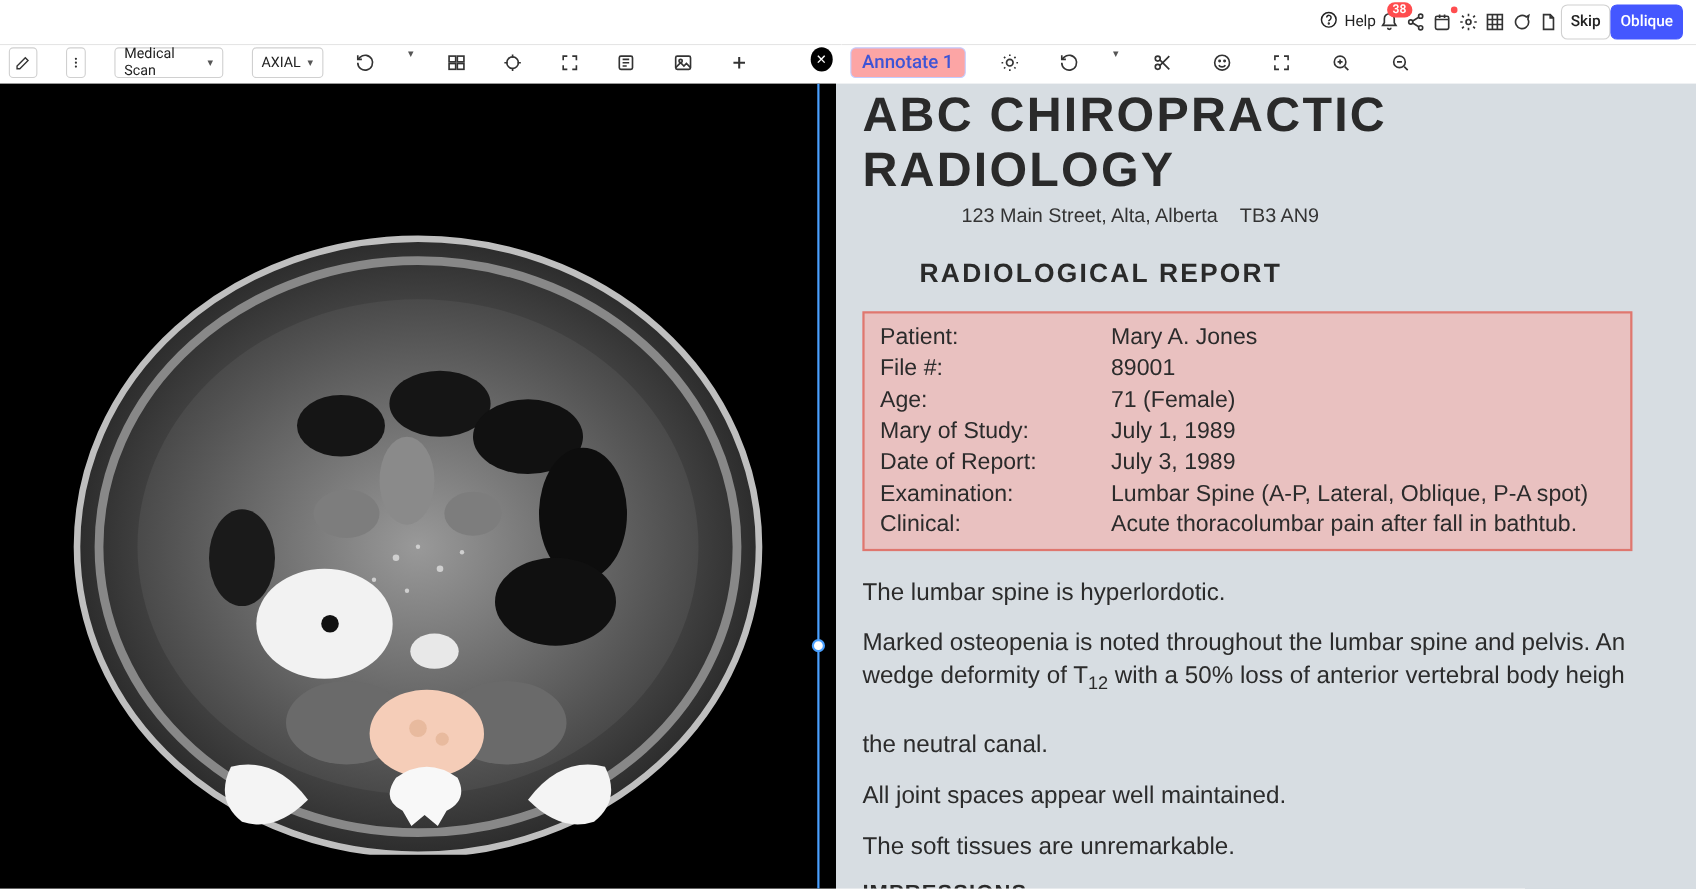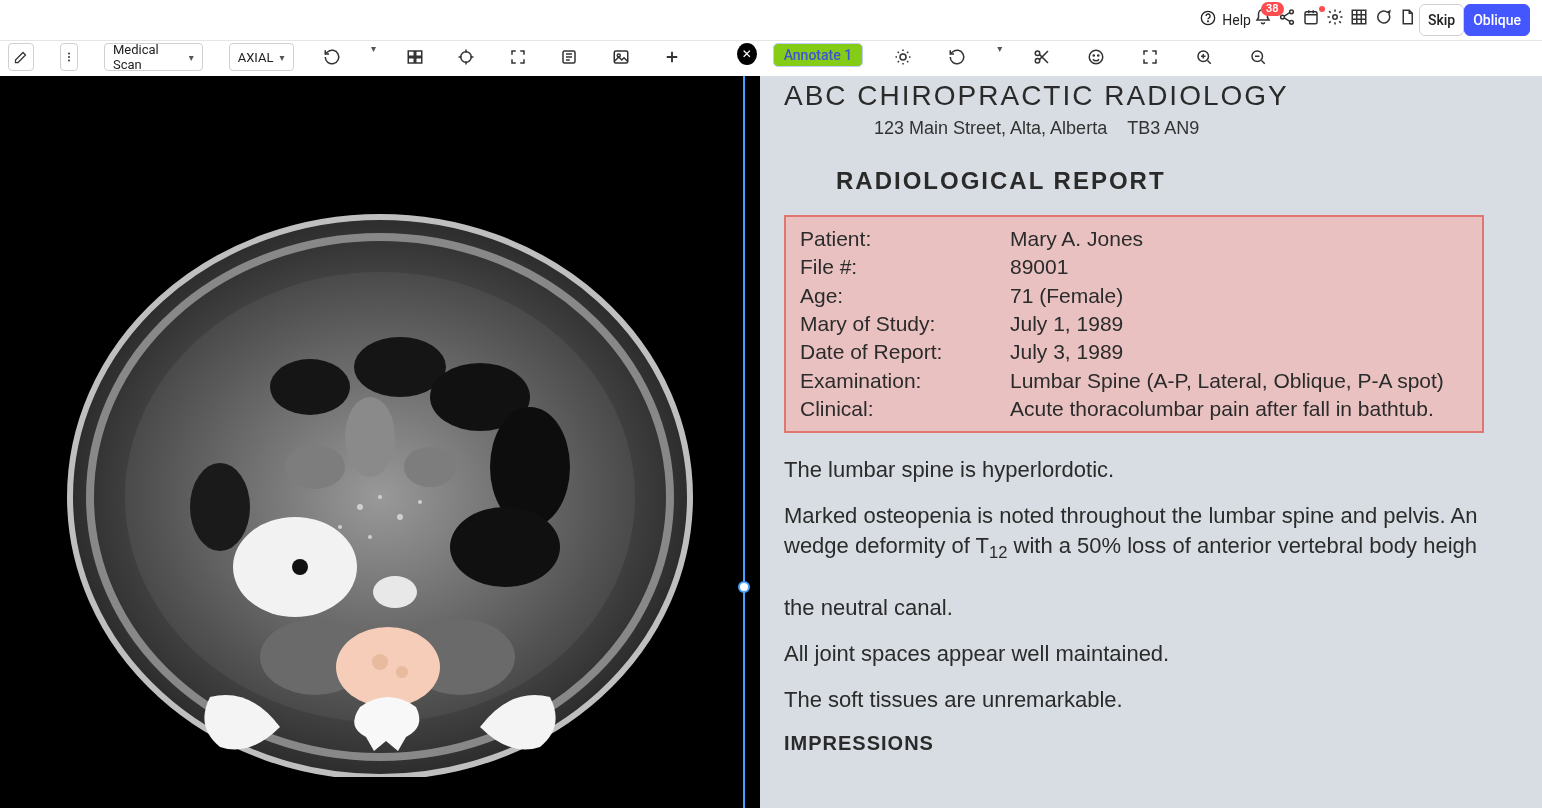--- a/index.html
+++ b/index.html
@@ -1,51 +1,51 @@
 <!DOCTYPE html>
 <html><head>
 <meta charset="utf-8">
 <style>
   *{box-sizing:border-box;margin:0;padding:0}
   html, body{height:100%;font-family:-apple-system,BlinkMacSystemFont,"Segoe UI",Roboto,Arial,sans-serif;color:#222;overflow:hidden}
   body{display:flex;flex-direction:column;width:1542px;height:808px;background:#fff}
   
   .topbar{display:flex;align-items:center;justify-content:flex-end;height:40px;padding:4px 12px;border-bottom:1px solid transparent}
   .help-block{display:flex;align-items:center;gap:6px;color:#222;font-size:14px;cursor:pointer}
-  .icon-btn{position:relative;width:24px;height:24px;display:flex;justify-content:center;color:#333;cursor:pointer}
+  .icon-btn{position:relative;width:24px;height:24px;display:flex;align-items:center;justify-content:center;color:#333;cursor:pointer}
   .badge{position:absolute;top:-6px;left:10px;background:#ff4d4f;color:#fff;font-size:11px;font-weight:600;border-radius:8px;padding:0 5px;line-height:14px}
   .red-dot{position:absolute;top:-2px;right:-2px;width:6px;height:6px;border-radius:50%;background:#ff4d4f}
   .btn-skip,.btn-submit{height:32px;padding:0 8px;border-radius:6px;font-size:14px;font-weight:500;cursor:pointer;display:flex;align-items:center}
   .btn-skip{background:#fff;border:1px solid #d0d0d0;color:#222}
   .btn-submit{background:#4457ff;border:1px solid #4457ff;color:#fff}
   
   .toolbar-row{display:flex;width:100%;height:36px}
   .toolbar-left,.toolbar-right{display:flex;align-items:flex-start;gap:26px;padding:2px 8px}
   .toolbar-left{flex:0 0 760px;background:#fff;border-top:1px solid #e5e5e5}
   .toolbar-right{flex:1;background:#fff;border-top:1px solid #e5e5e5;padding-left:8px}
   .box-btn{width:28px;height:28px;display:flex;align-items:center;justify-content:center;border:1px solid #d0d0d0;border-radius:4px;color:#333;cursor:pointer;background:#fff}
   .select-pill{height:28px;padding:0 8px;border:1px solid #d0d0d0;border-radius:4px;display:flex;align-items:center;gap:6px;font-size:13px;color:#222;cursor:pointer;background:#fff}
   .chev{font-size:10px;color:#555}
   .tool-icon{width:28px;height:28px;display:flex;align-items:center;justify-content:center;color:#333;cursor:pointer}
   .flex-spacer{flex:1}
   .close-circle{width:22px;height:22px;border-radius:50%;background:#000;color:#fff;display:flex;align-items:center;justify-content:center;font-size:12px;cursor:pointer}
-  .annotate-pill{background:#84cc16;color:#3d54d6;border:1px solid #c2ccff;border-radius:5px;padding:3px 10px;font-size:14px;font-weight:500;cursor:pointer}
+  .annotate-pill{background:#fca5a5;color:#3d54d6;border:1px solid #c2ccff;border-radius:5px;padding:3px 10px;font-size:17px;font-weight:500;cursor:pointer}
   
   .main{flex:1;display:flex;min-height:0}
   .pane-left{flex:0 0 760px;background:#000;position:relative;overflow:hidden}
   .pane-right{flex:1;background:#d7dde2;position:relative;overflow:hidden}
   
   .ct-wrap{position:absolute;left:50%;top:52%;transform:translate(-50%,-50%);width:640px;height:640px}
   .ct-svg{width:100%;height:100%}
   
   .blueline{position:absolute;top:0;bottom:0;left:743px;width:2px;background:#4aa0ff}
   .bluehandle{position:absolute;left:738px;top:505px;width:12px;height:12px;border-radius:50%;background:#fff;border:2px solid #4aa0ff}
   
   .report{position:absolute;left:24px;top:0;right:0;padding-top:4px;font-family:Arial,Helvetica,sans-serif;color:#333}
-  .report-title{font-size:28px;font-weight:400;letter-spacing:2px;color:#2a2a2a}
+  .report-title{font-size:44px;font-weight:700;letter-spacing:2px;color:#2a2a2a}
   .report-addr{font-size:18px;color:#333;margin-top:6px;margin-left:90px}
   .report-sub{font-size:24px;font-weight:800;letter-spacing:2px;color:#2a2a2a;margin-top:28px;margin-left:52px}
   .hilite{margin-top:20px;background:rgba(255,160,150,0.45);border:2px solid rgba(220,100,90,0.8);padding:8px 14px;width:700px}
   .row{display:flex;font-size:21px;color:#2b2b2b;line-height:1.35}
   .row .lbl{flex:0 0 210px}
   .body-text{font-size:22px;color:#2b2b2b;margin-top:22px;line-height:1.35;width:740px}
   .body-text p{margin-bottom:16px}
   .impressions{font-size:20px;font-weight:700;letter-spacing:1px;margin-top:10px;color:#2a2a2a}
   .sub12{font-size:0.75em;vertical-align:sub}
 </style>

